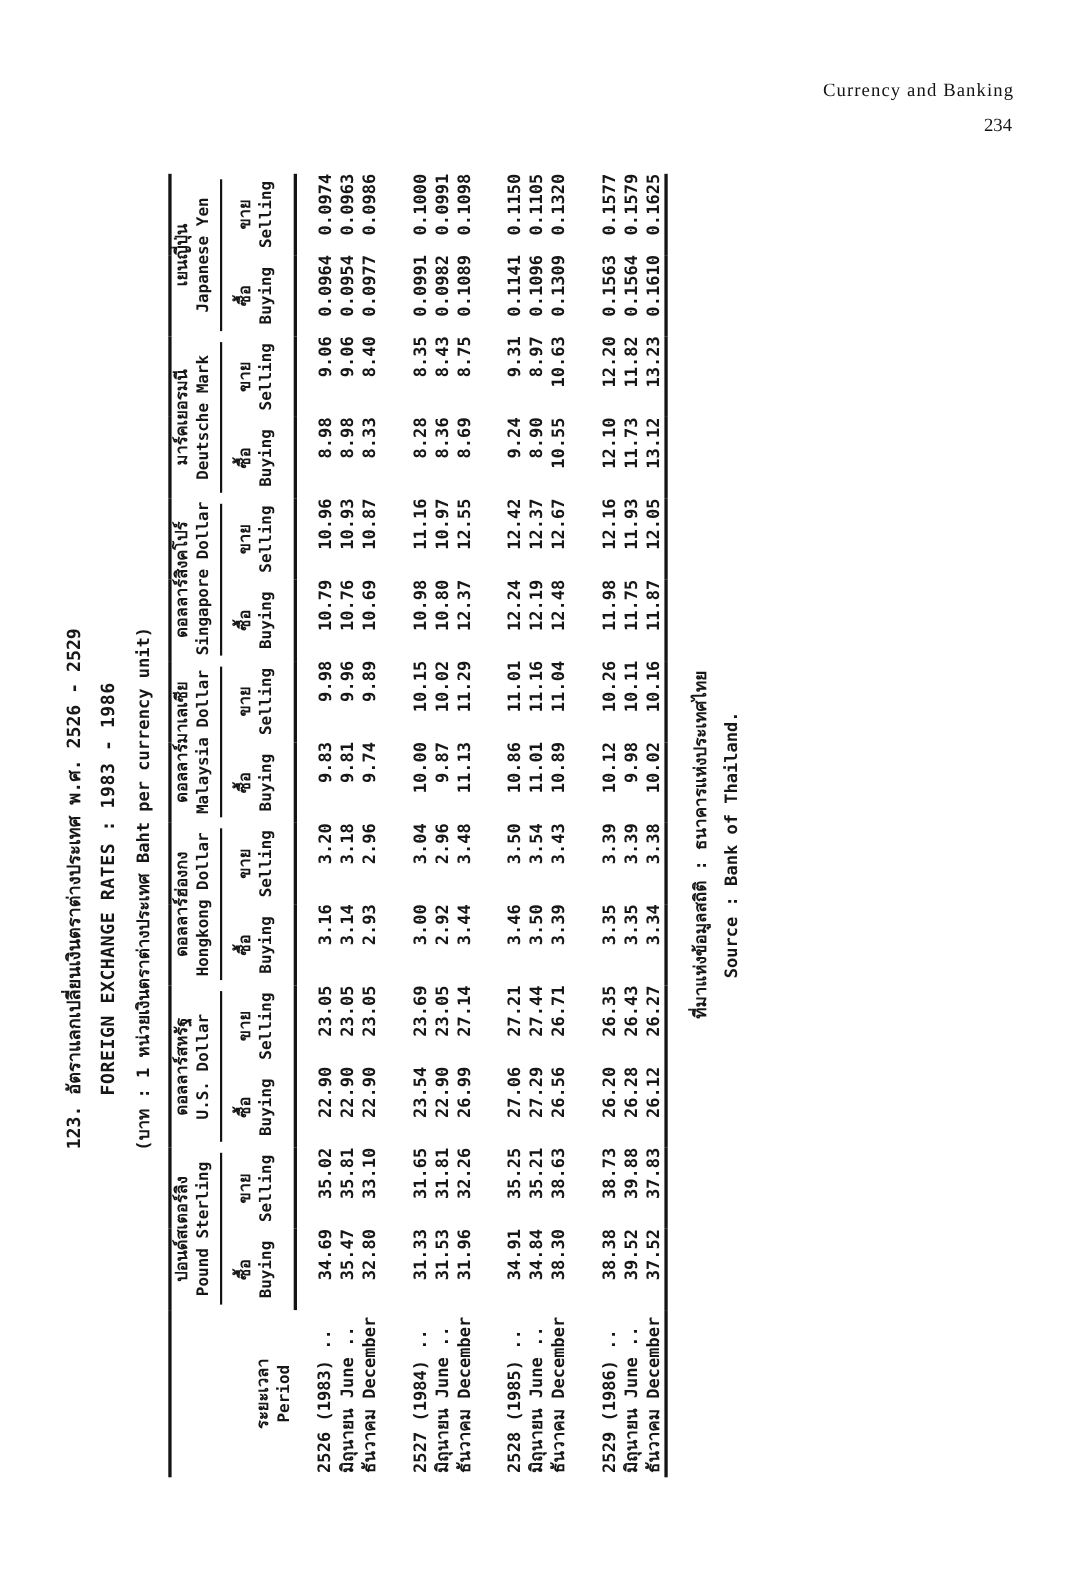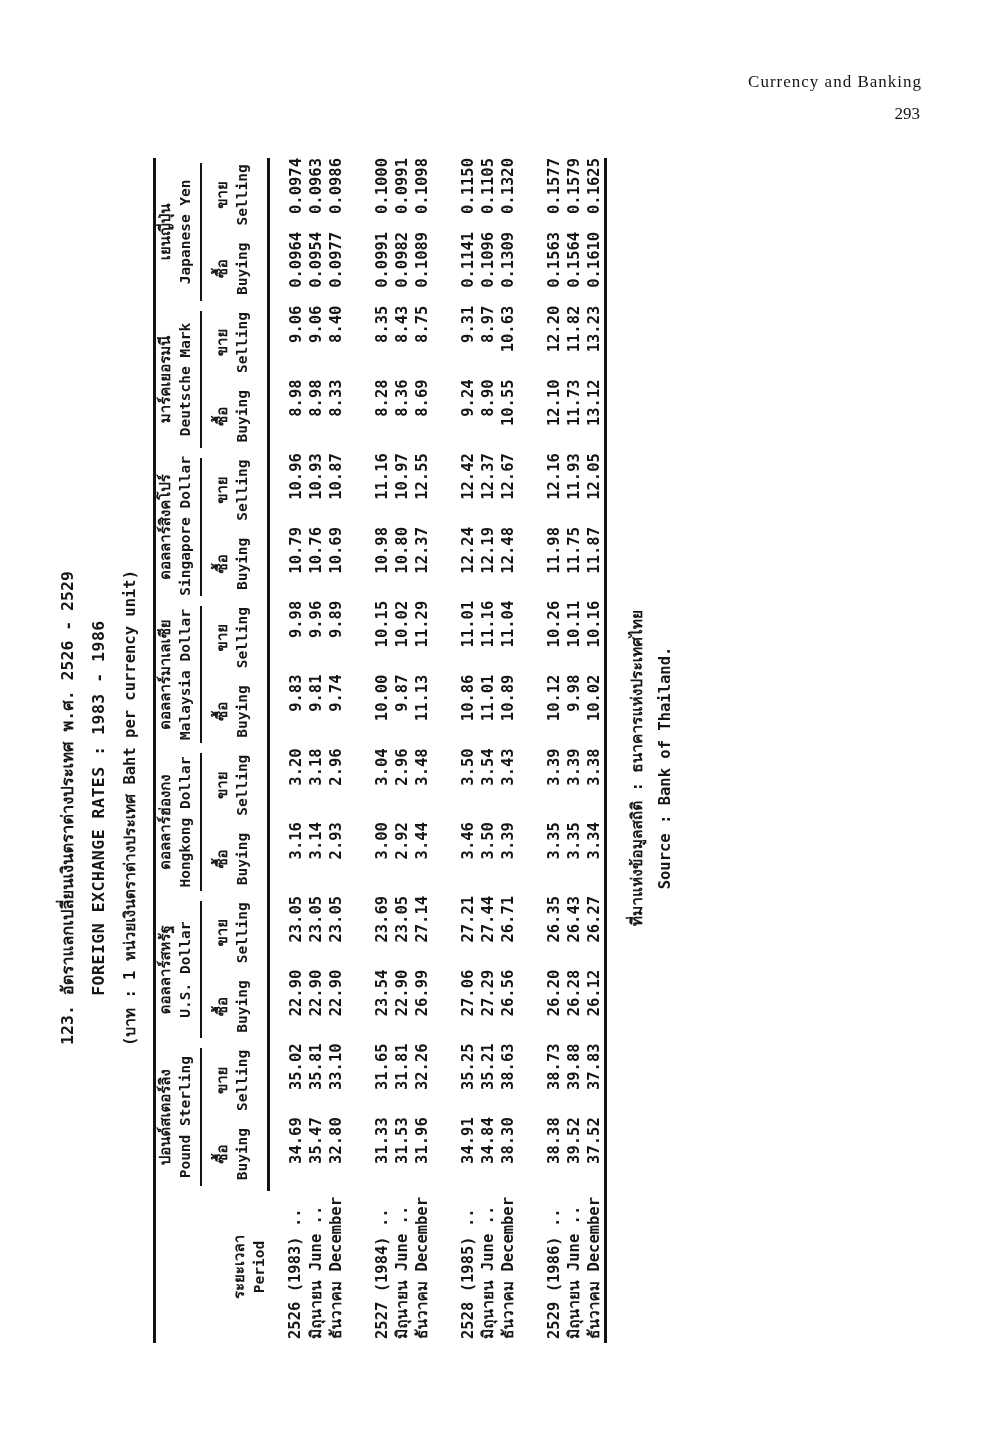--- a/index.html
+++ b/index.html
@@ -49,21 +49,21 @@
   .source{width:1150px;text-align:center;margin-top:17px;}
   .src-thai{font-size:15.5px;margin-bottom:7px;}
   .src-eng{font-size:15.5px;}
 </style>
 </head>
 <body>
 
 <div class="page">
 
   <div class="running-head">Currency and Banking</div>
-  <div class="page-num">293</div>
+  <div class="page-num">234</div>
 
   <div class="rot-wrap">
     <div class="landscape">
 
       <div class="title-wrap">
         <div class="t1">123. อัตราแลกเปลี่ยนเงินตราต่างประเทศ พ.ศ. 2526 - 2529</div>
         <div class="t2">FOREIGN EXCHANGE RATES : 1983 - 1986</div>
         <div class="t3">(บาท : 1 หน่วยเงินตราต่างประเทศ Baht per currency unit)</div>
       </div>
 

